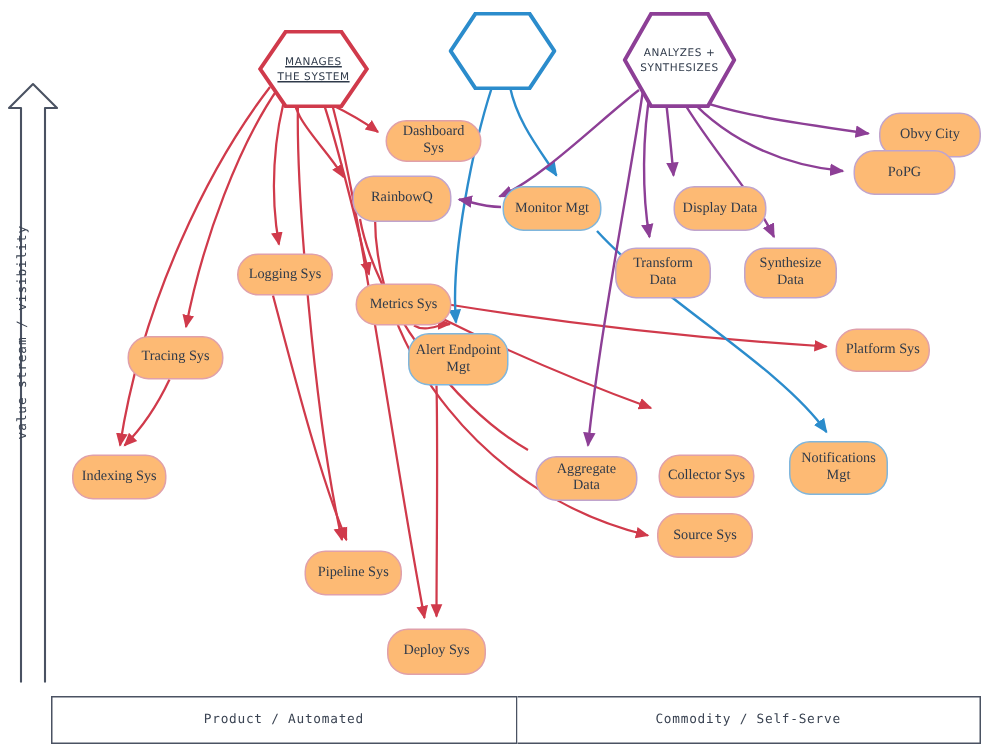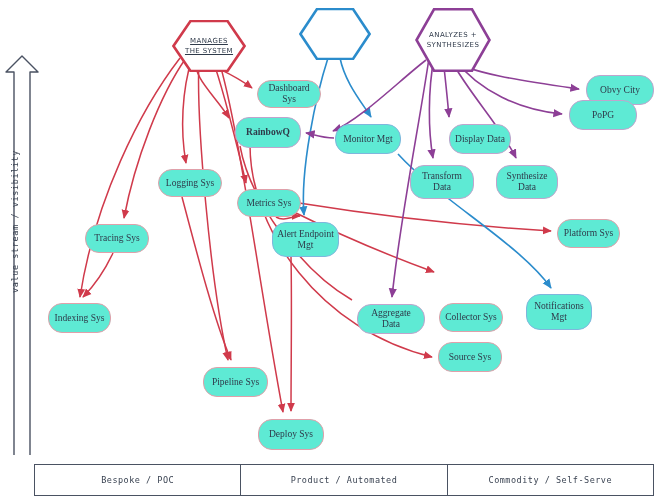--- a/index.html
+++ b/index.html
@@ -1,21 +1,21 @@
 <!DOCTYPE html>
 <html><head>
 <meta charset="utf-8">
 <style>
   html,body{margin:0;padding:0;background:#ffffff;}
   body{width:660px;height:499px;font-family:"Liberation Serif",serif;}
   #map{position:relative;width:660px;height:499px;overflow:hidden;background:#fff;}
   #edges{position:absolute;left:0;top:0;width:660px;height:499px;}
   .node{
     position:absolute;box-sizing:border-box;display:flex;align-items:center;justify-content:center;
-    text-align:center;border-radius:14px;background:#5eead4;border:1px solid #cf7f8c;
+    text-align:center;border-radius:14px;background:#fdba74;border:1px solid #cf7f8c;
     font-family:"Liberation Serif",serif;font-size:9.5px;color:#2f3a4a;line-height:1.15;
     padding:2px 4px;z-index:5;
   }
   .node.red{border-color:#e0a0aa;}
   .node.blue{border-color:#7fb6dd;}
   .node.purple{border-color:#c0a4cd;}
   .hex{
     position:absolute;z-index:6;display:flex;align-items:center;justify-content:center;
     text-align:center;font-family:"DejaVu Sans",sans-serif;font-size:7px;letter-spacing:.4px;
     color:#2f3a4a;line-height:1.5;
@@ -89,21 +89,20 @@
       <path d="M451,60 C470,95 500,125 516,158" marker-end="url(#ar-purple)"></path>
       <path d="M429,58 C420,120 400,220 392,297" marker-end="url(#ar-purple)"></path>
       <path d="M426,60 C400,80 360,120 333,131" marker-end="url(#ar-purple)"></path>
       <path d="M334,138 C322,138 312,134 306,133" marker-end="url(#ar-purple)"></path>
     </g>
   </svg>
 
   <div class="axis-y-label">value stream / visibility</div>
 
   <div class="axis-bottom">
-    <div class="axis-cell">Bespoke / POC</div>
     <div class="axis-cell">Product / Automated</div>
     <div class="axis-cell">Commodity / Self-Serve</div>
   </div>
 
   <div id="anchor-layer">
       <div class="hex" style="left: 172px; top: 20px; width: 74px; height: 52px; text-decoration: underline;">
         <svg class="hexshape" viewBox="0 0 100 100" preserveAspectRatio="none">
           <polygon points="25,2 75,2 98,50 75,98 25,98 2,50" fill="#ffffff" stroke="#d03a4b" stroke-width="2.6" vector-effect="non-scaling-stroke"></polygon>
         </svg>
         <div class="hexlabel">
@@ -123,21 +122,21 @@
         <div class="hexlabel">
           <div>ANALYZES +</div>
           <div>SYNTHESIZES</div>
         </div>
       </div>
     </div>
   <div id="node-layer">
       <div class="node red" style="left: 257px; top: 80px; width: 64px; height: 28px;">
         <span>Dashboard Sys</span>
       </div>
-      <div class="node purple" style="left: 235px; top: 117px; width: 66px; height: 31px; font-weight: bold;">
+      <div class="node purple" style="left: 235px; top: 117px; width: 66px; height: 31px;">
         <span>RainbowQ</span>
       </div>
       <div class="node blue" style="left: 335px; top: 124px; width: 66px; height: 30px;">
         <span>Monitor Mgt</span>
       </div>
       <div class="node purple" style="left: 586px; top: 75px; width: 68px; height: 30px;">
         <span>Obvy City</span>
       </div>
       <div class="node purple" style="left: 569px; top: 100px; width: 68px; height: 30px;">
         <span>PoPG</span>

